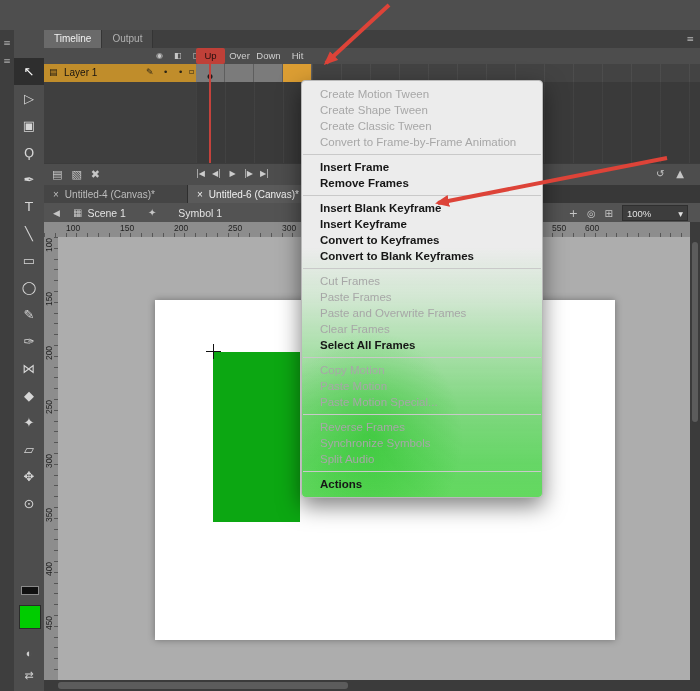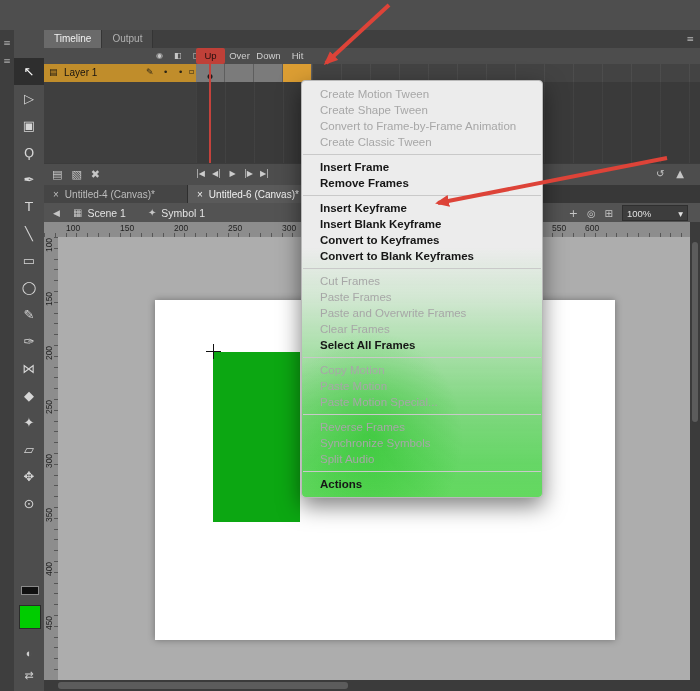--- a/index.html
+++ b/index.html
@@ -215,21 +215,21 @@
       <span class="close">×</span>
       <span>Untitled-6 (Canvas)*</span>
     </div>
   </div>
 
   <div class="abs" id="edit-bar">
     <span class="icon" style="margin-left:9px;font-size:9px;">◀</span>
     <span class="icon" style="margin-left:13px;font-size:10px;">▦</span>
     <span class="txt" style="margin-left:5px;">Scene 1</span>
     <span class="icon" style="margin-left:22px;font-size:10px;">✦</span>
-    <span class="txt" style="margin-left:5px;">Symbol 1</span>
+    <span class="txt" style="margin-left:22px;">Symbol 1</span>
     <div id="edit-right">
       <span class="icon" style="font-size:11px;">+</span>
       <span class="icon" style="font-size:10px;">◎</span>
       <span class="icon" style="font-size:10px;">⊞</span>
       <div id="zoom-select">
         <span>100%</span>
         <span>▾</span>
       </div>
     </div>
   </div>
@@ -272,28 +272,28 @@
   </div>
   <div class="abs" id="h-scrollbar">
     <div id="h-thumb"></div>
   </div>
   <div class="abs" id="sb-corner"></div>
 
   <div class="abs" id="context-menu">
     <div id="ctx-items">
         <div class="menu-item disabled">Create Motion Tween</div>
         <div class="menu-item disabled">Create Shape Tween</div>
+        <div class="menu-item disabled">Create Classic Tween</div>
         <div class="menu-item disabled">Convert to Frame-by-Frame Animation</div>
-        <div class="menu-item disabled">Create Classic Tween</div>
         <div class="menu-sep"></div>
         <div class="menu-item">Insert Frame</div>
         <div class="menu-item">Remove Frames</div>
         <div class="menu-sep"></div>
+        <div class="menu-item">Insert Blank Keyframe</div>
         <div class="menu-item">Insert Keyframe</div>
-        <div class="menu-item">Insert Blank Keyframe</div>
         <div class="menu-item">Convert to Keyframes</div>
         <div class="menu-item">Convert to Blank Keyframes</div>
         <div class="menu-sep"></div>
         <div class="menu-item disabled">Cut Frames</div>
         <div class="menu-item disabled">Paste Frames</div>
         <div class="menu-item disabled">Paste and Overwrite Frames</div>
         <div class="menu-item disabled">Clear Frames</div>
         <div class="menu-item">Select All Frames</div>
         <div class="menu-sep"></div>
         <div class="menu-item disabled">Copy Motion</div>

